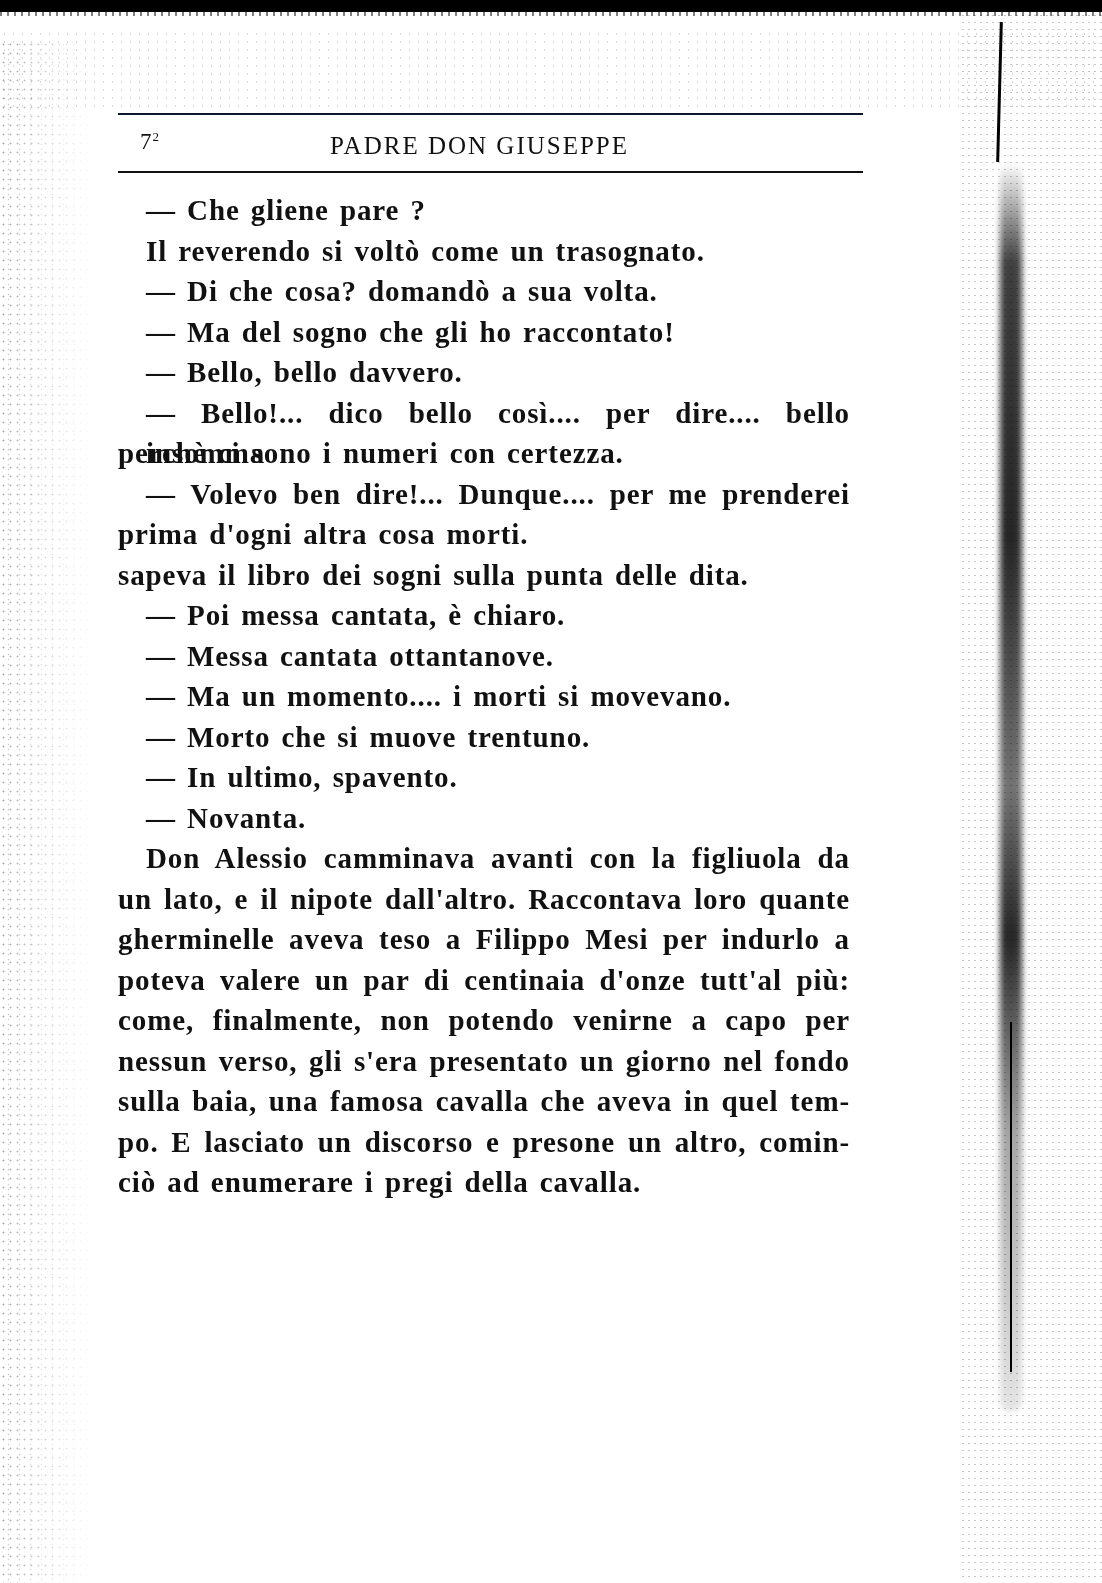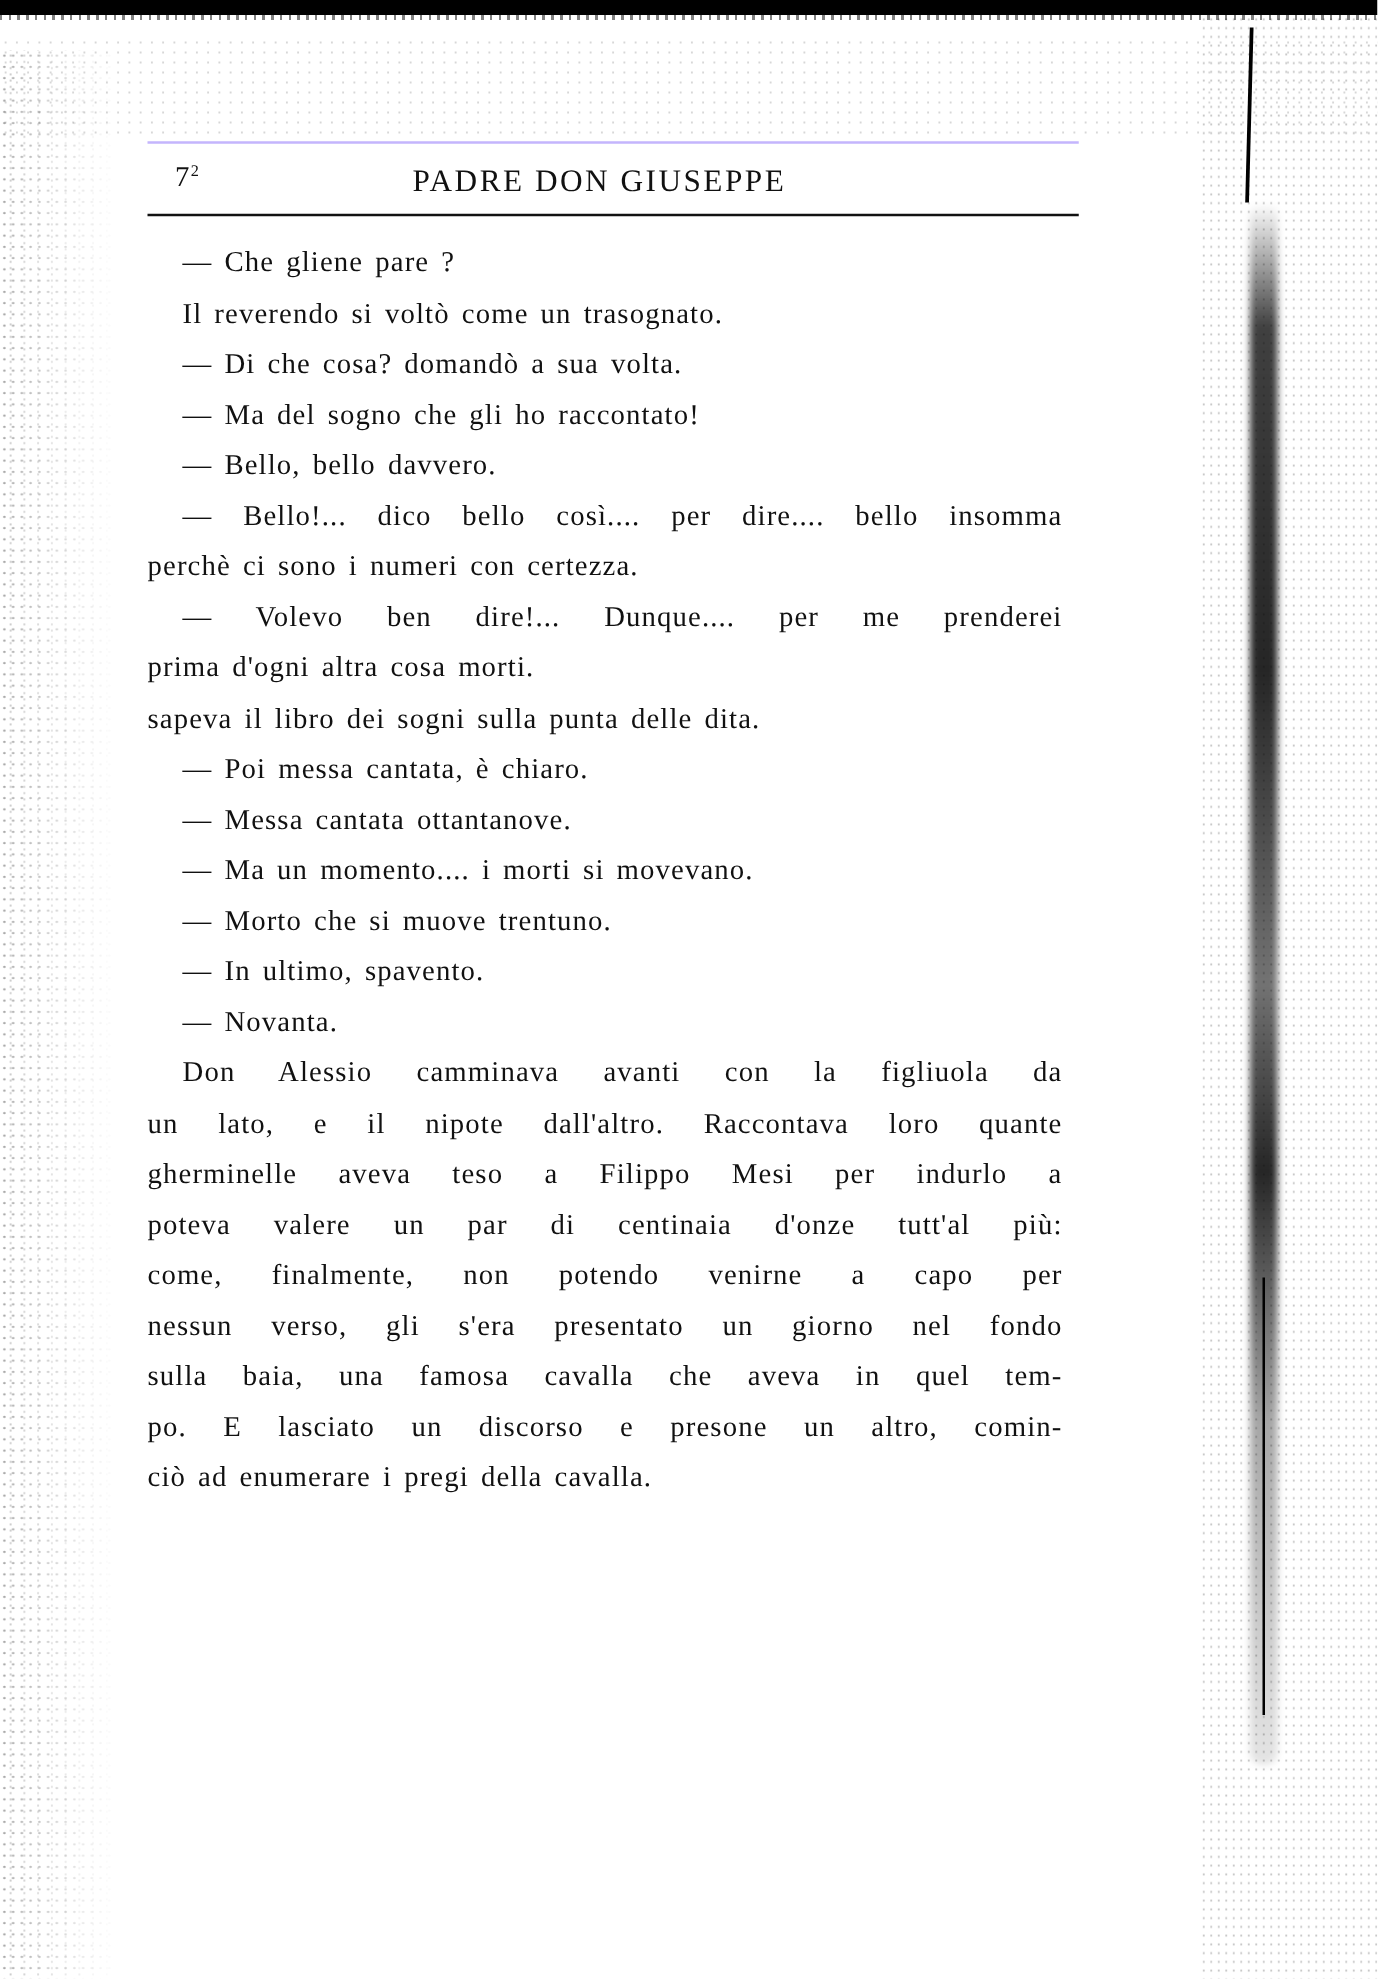--- a/index.html
+++ b/index.html
@@ -60,37 +60,38 @@
   }
   .gutter-noise {
     position: absolute; inset: 0;
     background-image: radial-gradient(circle, rgba(0,0,0,.5) 0.6px, transparent 1.1px);
     background-size: 6px 7px;
     opacity: .45;
   }
 
   .running-head {
     position: absolute; left: 118px; top: 113px; width: 745px; height: 56px;
-    border-top: 2px solid #c4b5fd;
+    border-top: 2px solid #0f172a;
     border-bottom: 2px solid #111;
   }
   .page-number {
     position: absolute; left: 22px; top: 14px;
     font-size: 23px; letter-spacing: 1px;
   }
   .page-number sup { font-size: 13px; vertical-align: 8px; }
   .running-title {
     position: absolute; left: 212px; top: 17px;
     font-size: 25px; letter-spacing: 2px;
   }
 
   .text-block {
     position: absolute; left: 118px; top: 190px; width: 732px;
-    font-size: 23px;
+    font-size: 29px;
     line-height: 40.5px;
+    font-weight: bold;
   }
   .line {
     white-space: nowrap;
     height: 40.5px;
     letter-spacing: .9px;
     word-spacing: 3px;
   }
   .indent { padding-left: 28px; }
   .justify { text-align: justify; text-align-last: justify; white-space: normal; }
 </style>

